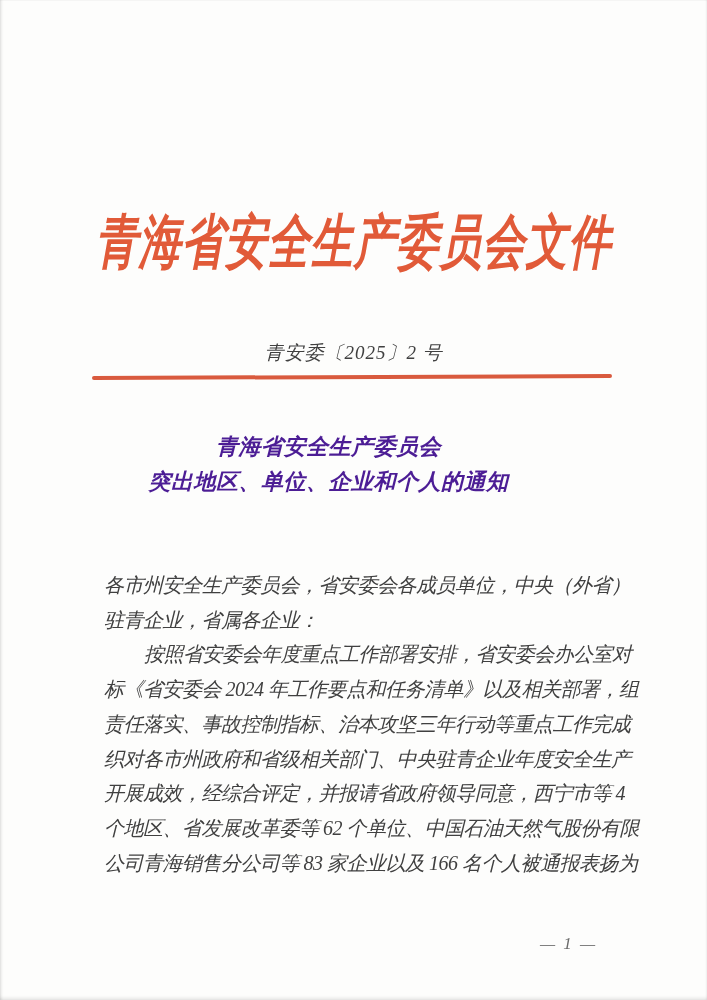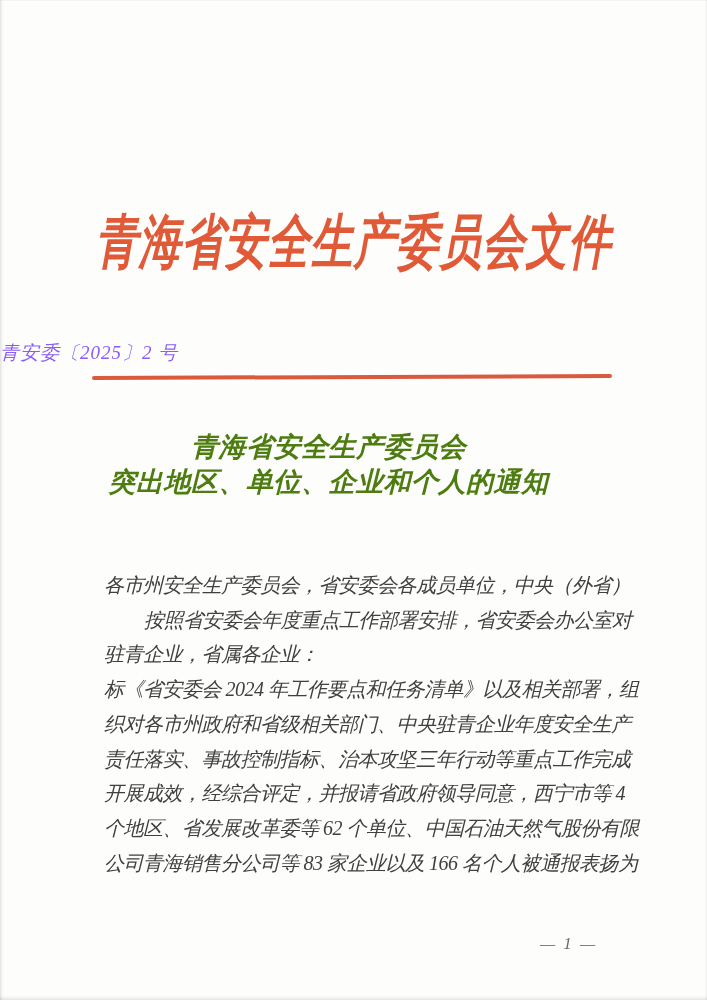--- a/index.html
+++ b/index.html
@@ -38,24 +38,24 @@
     transform-origin: 50% 50%;
     white-space: nowrap;
   }
 
   
   .doc-number {
     position: absolute;
     top: 341px;
     left: 0;
     width: 707px;
-    text-align: left;
+    text-align: center;
     font-size: 19px;
     line-height: 24px;
-    color: #8b5cf6;
+    color: #404040;
     letter-spacing: 1px;
   }
 
   
   .red-rule {
     position: absolute;
     top: 375px;
     left: 92px;
     width: 520px;
     height: 3.5px;
@@ -63,24 +63,24 @@
     transform: rotate(-0.22deg);
   }
 
   
   .doc-title {
     position: absolute;
     top: 430px;
     left: 0;
     width: 657px;
     text-align: center;
-    font-size: 27px;
+    font-size: 22px;
     font-weight: bold;
     line-height: 34.5px;
-    color: #4d7c0f;
+    color: #4c1d95;
     letter-spacing: 0.5px;
   }
 
   
   .body-text {
     position: absolute;
     top: 568px;
     left: 104px;
     width: 512px;
     font-size: 20px;
@@ -118,25 +118,25 @@
 
   <div class="red-rule" style="background: rgb(217, 90, 62);"></div>
 
   <div class="doc-title">
     <div>青海省安全生产委员会</div>
     <div>突出地区、单位、企业和个人的通知</div>
   </div>
 
   <div class="body-text">
     <div class="body-line">各市州安全生产委员会，省安委会各成员单位，中央（外省）</div>
+    <div class="body-line">驻青企业，省属各企业：</div>
     <div class="body-line indent">按照省安委会年度重点工作部署安排，省安委会办公室对</div>
-    <div class="body-line">驻青企业，省属各企业：</div>
     <div class="body-line">标《省安委会 2024 年工作要点和任务清单》以及相关部署，组</div>
+    <div class="body-line">责任落实、事故控制指标、治本攻坚三年行动等重点工作完成</div>
     <div class="body-line">织对各市州政府和省级相关部门、中央驻青企业年度安全生产</div>
-    <div class="body-line">责任落实、事故控制指标、治本攻坚三年行动等重点工作完成</div>
     <div class="body-line">开展成效，经综合评定，并报请省政府领导同意，西宁市等 4</div>
     <div class="body-line">个地区、省发展改革委等 62 个单位、中国石油天然气股份有限</div>
     <div class="body-line">公司青海销售分公司等 83 家企业以及 166 名个人被通报表扬为</div>
   </div>
 
   <div class="page-number">— 1 —</div>
 
 </div>
 
 </body></html>

